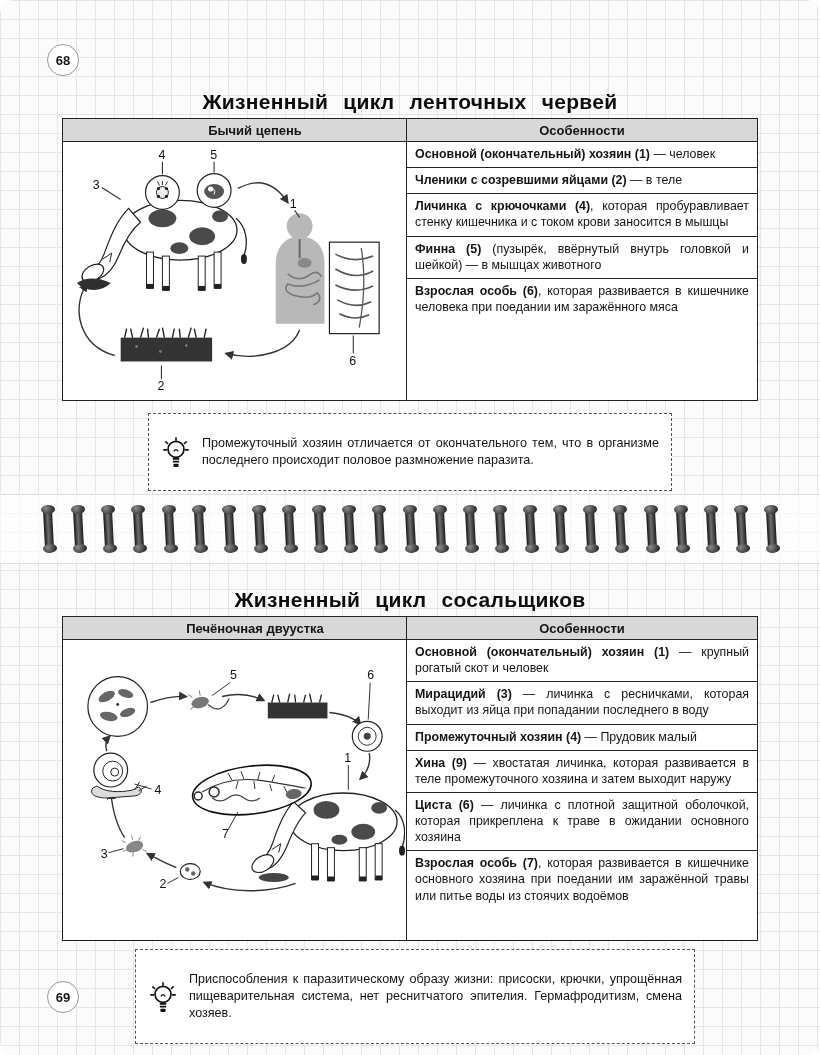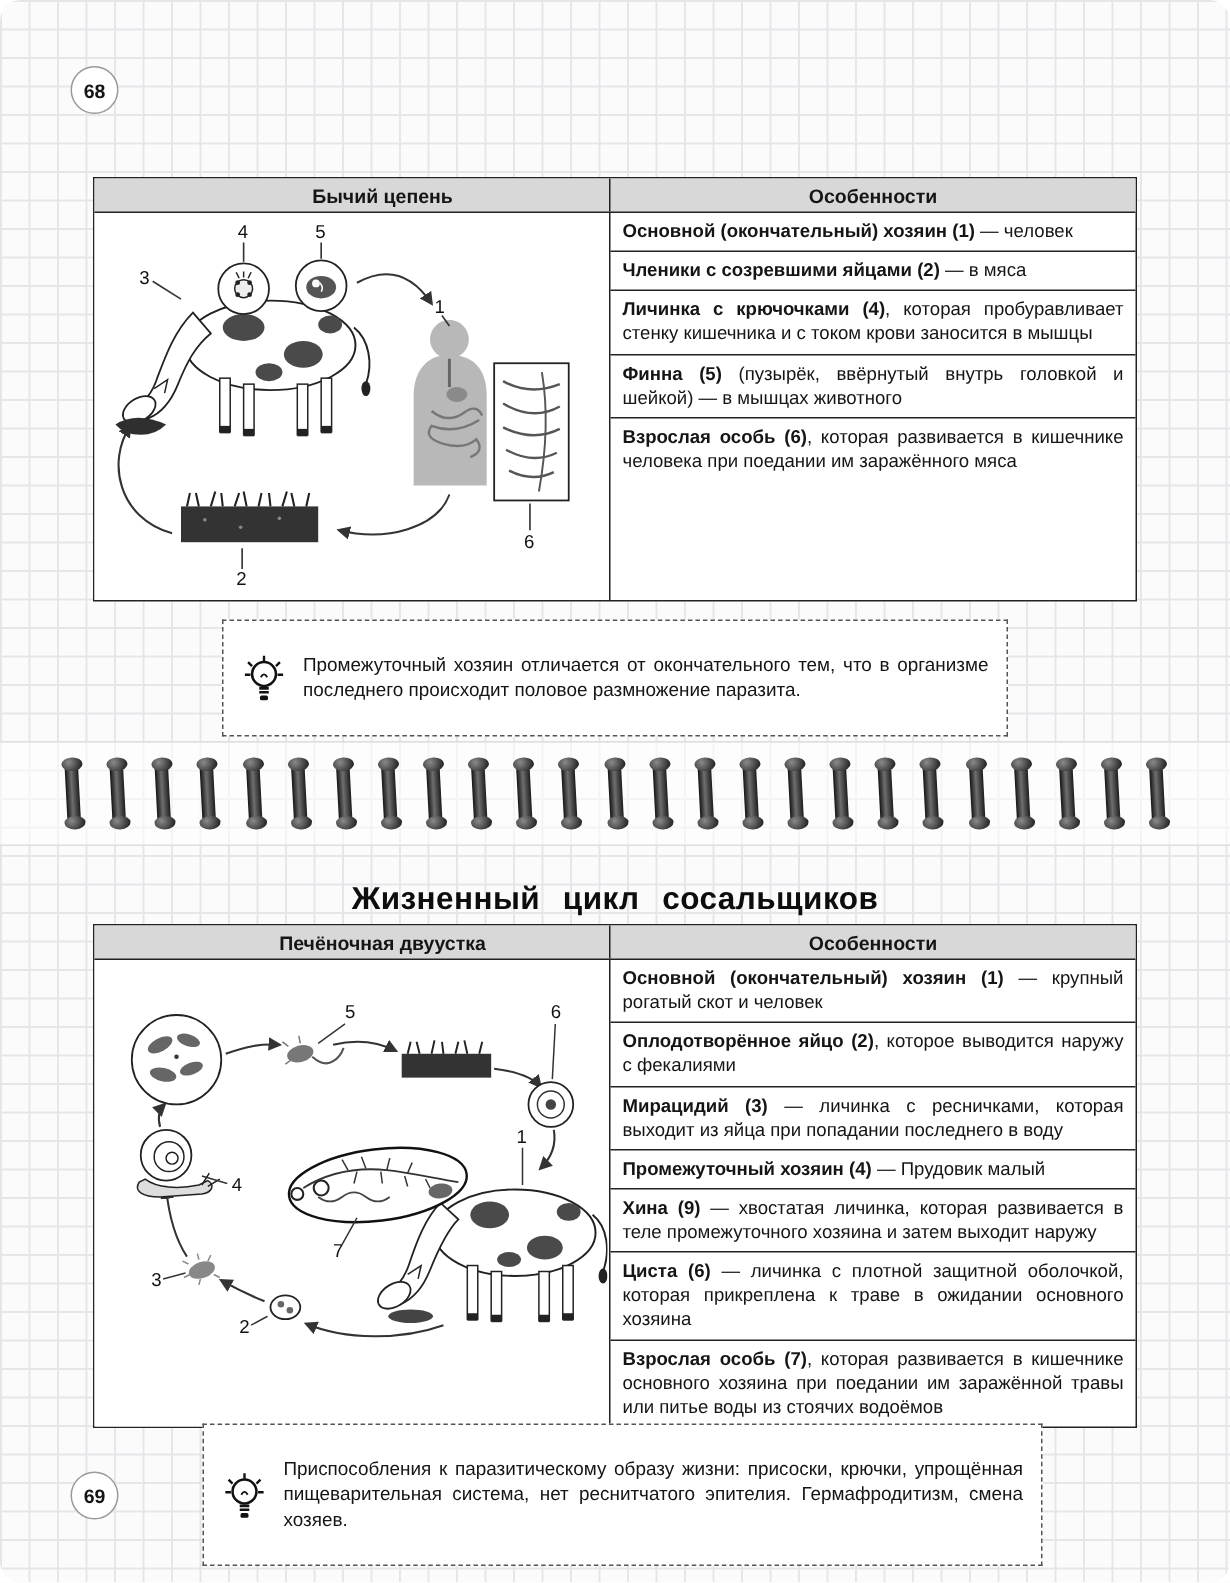--- a/index.html
+++ b/index.html
@@ -72,20 +72,21 @@
   .cell-diagram svg{display:block;}
   svg text.dlabel{font-family:"Liberation Sans",sans-serif;font-size:12.5px;fill:#111;}
 </style>
 </head>
 <body>
 
 <div class="page">
 
   <div class="page-num pn-top">68</div>
 
+  <h1 class="sec-title title-1">Жизненный цикл ленточных червей</h1>
 
   <div class="info-table table-1">
     <div class="t-head">
       <div class="hcell col-left">Бычий цепень</div>
       <div class="hcell col-right">Особенности</div>
     </div>
     <div class="t-body">
       <div class="cell-diagram">
         <svg width="342" height="258" viewBox="0 0 344 258">
           <defs>
@@ -172,21 +173,21 @@
             <path d="M100,19 L100,32" stroke="#333" fill="none"></path>
             <text class="dlabel" x="148" y="16">5</text>
             <path d="M152,19 L152,30" stroke="#333" fill="none"></path>
             <text class="dlabel" x="288" y="224">6</text>
             <path d="M292,194 L292,212" stroke="#333" fill="none"></path>
           </g>
         </svg>
       </div>
       <div class="cell-rows">
         <div class="t-row"><span class="term">Основной (окончательный) хозяин (1)</span><span> — человек</span></div>
-        <div class="t-row"><span class="term">Членики с созревшими яйцами (2)</span><span> — в мяса</span></div>
+        <div class="t-row"><span class="term">Членики с созревшими яйцами (2)</span><span> — в теле</span></div>
         <div class="t-row"><span class="term">Личинка с крючочками (4)</span><span>, которая пробуравливает стенку кишечника и с током крови заносится в мышцы</span></div>
         <div class="t-row"><span class="term">Финна (5)</span><span> (пузырёк, ввёрнутый внутрь головкой и шейкой) — в мышцах животного</span></div>
         <div class="t-row"><span class="term">Взрослая особь (6)</span><span>, которая развивается в кишечнике человека при поедании им заражённого мяса</span></div>
       </div>
     </div>
   </div>
 
   <div class="tip-box tip-1">
     <svg class="tip-icon" width="30" height="34" viewBox="0 0 28 32">
       <path d="M14,2 v3.5 M4,6 l2.5,2.5 M24,6 l-2.5,2.5 M2,14 h3.5 M22.5,14 h3.5" stroke="#111" stroke-width="1.5" fill="none"></path>
@@ -343,21 +344,20 @@
             <path d="M168,42 L150,55" stroke="#333" fill="none"></path>
             <text class="dlabel" x="306" y="38">6</text>
             <path d="M309,42 L307,79" stroke="#333" fill="none"></path>
             <text class="dlabel" x="160" y="198">7</text>
             <path d="M166,190 L176,172" stroke="#333" fill="none"></path>
           </g>
         </svg>
       </div>
       <div class="cell-rows">
         <div class="t-row"><span class="term">Основной (окончательный) хозяин (1)</span><span> — крупный рогатый скот и человек</span></div>
-        <div class="t-row"><span class="term">Оплодотворённое яйцо (2)</span><span>, которое выводится наружу с фекалиями</span></div>
         <div class="t-row"><span class="term">Мирацидий (3)</span><span> — личинка с ресничками, которая выходит из яйца при попадании последнего в воду</span></div>
         <div class="t-row"><span class="term">Промежуточный хозяин (4)</span><span> — Прудовик малый</span></div>
         <div class="t-row"><span class="term">Хина (9)</span><span> — хвостатая личинка, которая развивается в теле промежуточного хозяина и затем выходит наружу</span></div>
         <div class="t-row"><span class="term">Циста (6)</span><span> — личинка с плотной защитной оболочкой, которая прикреплена к траве в ожидании основного хозяина</span></div>
         <div class="t-row"><span class="term">Взрослая особь (7)</span><span>, которая развивается в кишечнике основного хозяина при поедании им заражённой травы или питье воды из стоячих водоёмов</span></div>
       </div>
     </div>
   </div>
 
   <div class="tip-box tip-2">

